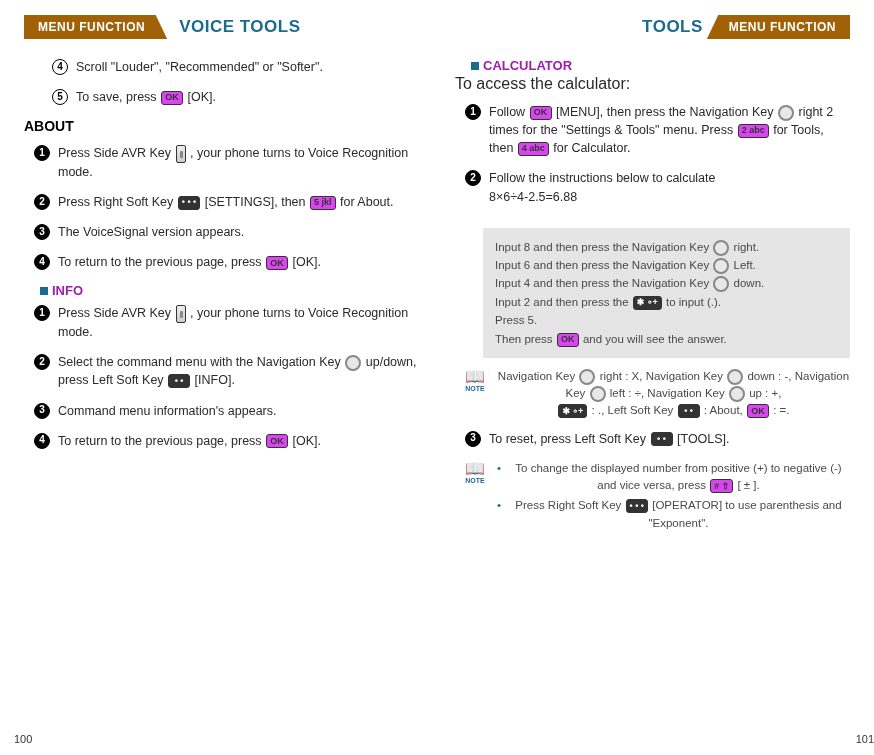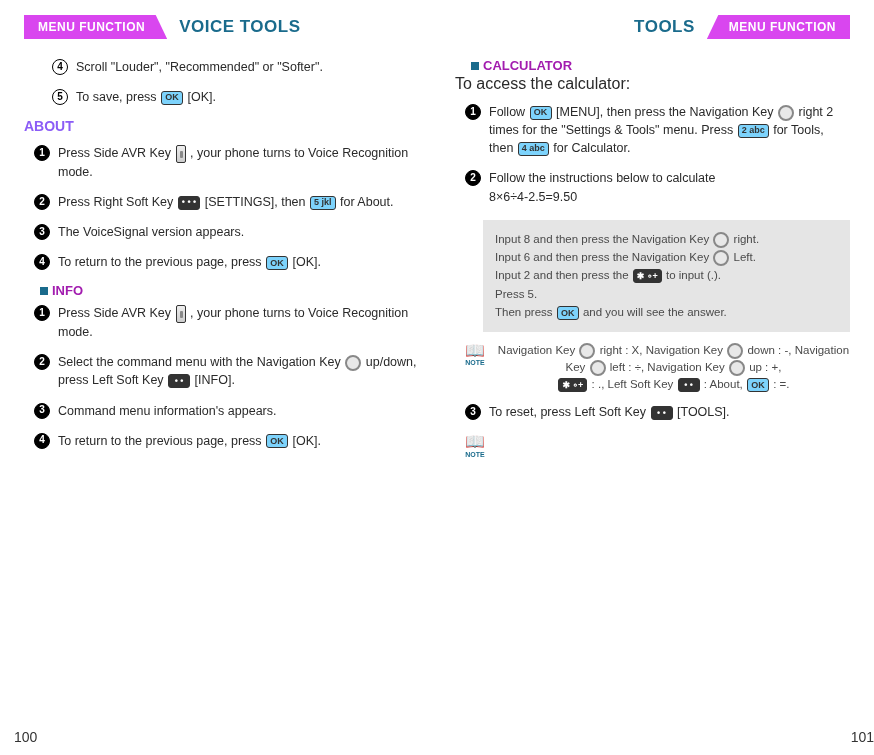--- a/index.html
+++ b/index.html
@@ -12,24 +12,24 @@
     position: relative;
     background: #fff;
   }
   .spread { display: flex; width: 100%; height: 100%; }
   .page { width: 50%; padding: 14px 26px 40px 26px; position: relative; }
   .page-left { padding-left: 24px; padding-right: 18px; }
   .page-right { padding-left: 18px; padding-right: 24px; }
 
   .top-bar { display: flex; align-items: center; margin-bottom: 18px; height: 26px; }
   .page-left .top-bar { justify-content: flex-start; gap: 12px; }
-  .page-right .top-bar { justify-content: flex-end; gap: 12px; }
+  .page-right .top-bar { justify-content: flex-end; gap: 4px; }
 
   .tab {
-    background: #d946ef;
+    background: #a16207;
     color: #fff;
     font-weight: bold;
     font-size: 12px;
     padding: 5px 14px;
     letter-spacing: 0.5px;
   }
   .tab-left { clip-path: polygon(0 0, 92% 0, 100% 100%, 0 100%); padding-right: 22px; }
   .tab-right { clip-path: polygon(8% 0, 100% 0, 100% 100%, 0 100%); padding-left: 22px; }
 
   .section-label {
@@ -44,40 +44,40 @@
   .step .num {
     flex: 0 0 16px; height: 16px; border-radius: 50%;
     display: inline-flex; align-items: center; justify-content: center;
     font-size: 10px; font-weight: bold; margin-top: 1px;
   }
   .num.hollow { border: 1px solid #000; color: #000; background: #fff; }
   .num.solid { border: 1px solid #000; background: #000; color: #fff; }
   .step .txt { flex: 1; }
 
   .h-grey {
-    color: #8b5cf6;
+    color: #000000;
     font-weight: bold;
     font-size: 14px;
     margin: 10px 0 10px 0;
   }
   .h-blue {
     color: #a21caf;
     font-weight: bold;
     font-size: 13px;
     margin: 10px 0 2px 16px;
   }
   .h-blue .sq {
     display:inline-block; width:8px; height:8px; background:#1a6b8c; margin-right:4px;
     vertical-align: middle; position: relative; top:-1px;
   }
   .sub { font-size: 16px; margin: 0 0 10px 0; }
 
   .icon {
     display:inline-flex; align-items:center; justify-content:center;
-    border:1px solid #333; border-radius:3px; background:#7dd3fc;
+    border:1px solid #333; border-radius:3px; background:#d946ef;
     font-size:9px; font-weight:bold; color:#333;
     height:14px; min-width:22px; padding:0 3px; vertical-align:middle;
     line-height: 1; margin: 0 1px;
   }
   .icon.dark { background:#333; color:#fff; }
   .icon.nav {
     border-radius:50%; width:16px; height:16px; min-width:16px; padding:0;
     background:#e8e8e8; border:2px solid #888;
   }
   .icon.sidekey {
@@ -89,32 +89,32 @@
     background:#888; border-radius:1px;
   }
   .icon.book {
     border:none; background:none; font-size:16px; color:#999; min-width:auto;
   }
   .icon.hash { font-size:9px; }
   .note-label { color:#1a6b8c; font-size:7px; font-weight:bold; display:block; text-align:center; margin-top:-1px;}
 
   .example-box {
     background:#e5e5e5; color:#4a4a4a; font-size:11.5px;
-    padding:10px 12px; margin: 14px 0 10px 28px; line-height:1.6;
+    padding:10px 12px; margin: 22px 0 10px 28px; line-height:1.6;
   }
 
   .note-row { display:flex; gap:8px; margin: 4px 0 10px 6px; font-size:11.5px; line-height:1.5; color:#4a4a4a;}
   .note-row .note-icon { flex:0 0 22px; text-align:center; }
   .note-row .note-body { flex:1;text-align:center; }
   .note-row ul { list-style:none; padding:0; }
   .note-row ul li { position:relative; padding-left:10px; margin-bottom:3px;}
   .note-row ul li::before { content:"•"; color:#1a6b8c; position:absolute; left:0; }
 
   .pagenum {
-    position:absolute; bottom:10px; font-size:14px; color:#333;
+    position:absolute; bottom:10px; font-size:11px; color:#333;
   }
   .page-left .pagenum { left:14px; }
   .page-right .pagenum { right:0; }
 </style>
 </head>
 <body>
 
 <div class="spread">
 
   <div class="page page-left">
@@ -226,34 +226,39 @@
         <span>for Tools, then</span>
         <span class="icon">4 abc</span>
         <span>for Calculator.</span>
       </span>
     </div>
 
     <div class="step">
       <span class="num solid">2</span>
       <span class="txt">
         <span>Follow the instructions below to calculate</span><br>
-        <span>8×6÷4-2.5=9.50</span>
+        <span>8×6÷4-2.5=6.88</span>
       </span>
     </div>
 
     <div class="example-box">
       <div>
         <span>Input 8 and then press the Navigation Key</span>
         <span class="icon nav"></span>
         <span>right.</span>
       </div>
       <div>
         <span>Input 6 and then press the Navigation Key</span>
         <span class="icon nav"></span>
         <span>Left.</span>
+      </div>
+      <div>
+        <span>Input 4 and then press the Navigation Key</span>
+        <span class="icon nav"></span>
+        <span>down.</span>
       </div>
       <div>
         <span>Input 2 and then press the</span>
         <span class="icon dark">✱ ∘+</span>
         <span>to input (.).</span>
       </div>
       <div>Press 5.</div>
       <div>
         <span>Then press</span>
         <span class="icon">OK</span>
@@ -295,20 +300,30 @@
       </span>
     </div>
 
     <div class="note-row">
       <div class="note-icon">
         <span class="icon book">📖</span>
         <span class="note-label">NOTE</span>
       </div>
       <div class="note-body">
         <ul>
+          <li>
+            <span>To change the displayed number from positive (+) to negative (-) and vice versa, press</span>
+            <span class="icon hash"># ⇧</span>
+            <span>[ ± ].</span>
+          </li>
+          <li>
+            <span>Press Right Soft Key</span>
+            <span class="icon dark">• • •</span>
+            <span>[OPERATOR] to use parenthesis and "Exponent".</span>
+          </li>
         </ul>
       </div>
     </div>
 
     <div class="pagenum">101</div>
   </div>
 
 </div>
 
 </body></html>

